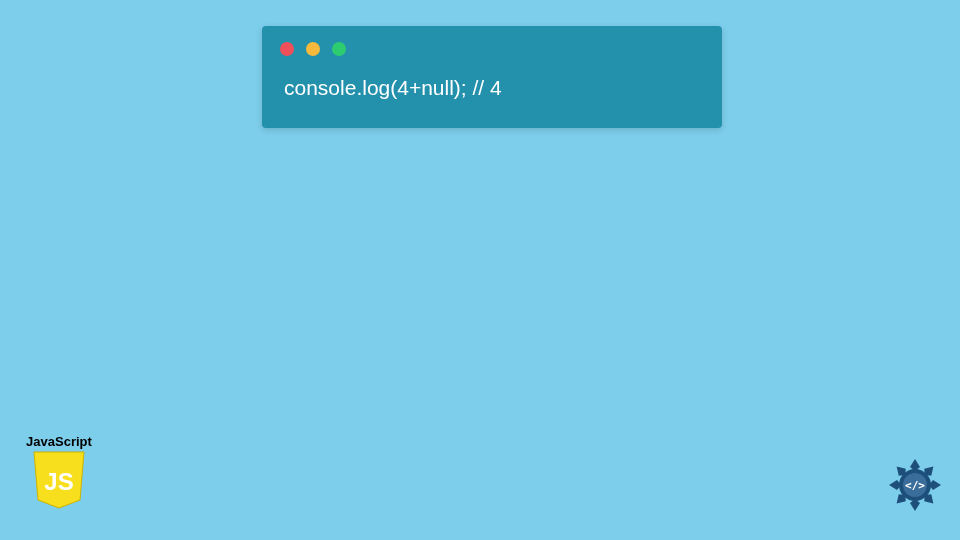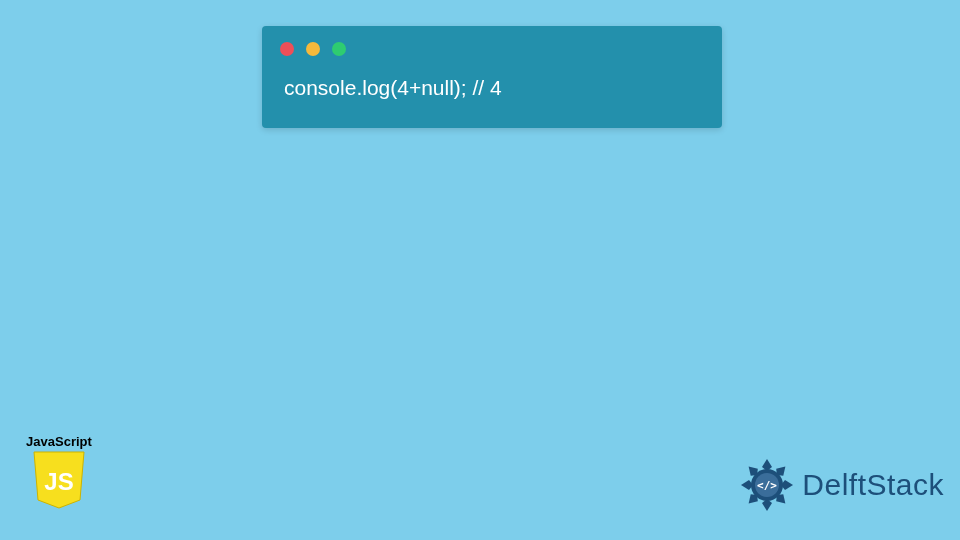--- a/index.html
+++ b/index.html
@@ -129,14 +129,13 @@
             <path d="M0 -26 L5 -18 L0 -14 L-5 -18 Z" transform="rotate(270)"></path>
             <path d="M0 -26 L5 -18 L0 -14 L-5 -18 Z" transform="rotate(315)"></path>
           </g>
           <circle r="16" fill="#1d4f7a"></circle>
           <circle r="12" fill="#3a6d9a"></circle>
         </g>
         <text x="0" y="4" font-size="11" fill="#ffffff" text-anchor="middle" font-family="monospace" font-weight="bold">&lt;/&gt;</text>
       </g>
     </svg>
   </div>
-  <div class="delft-text">DelftStack</div>
 </div>
 
 </body></html>

